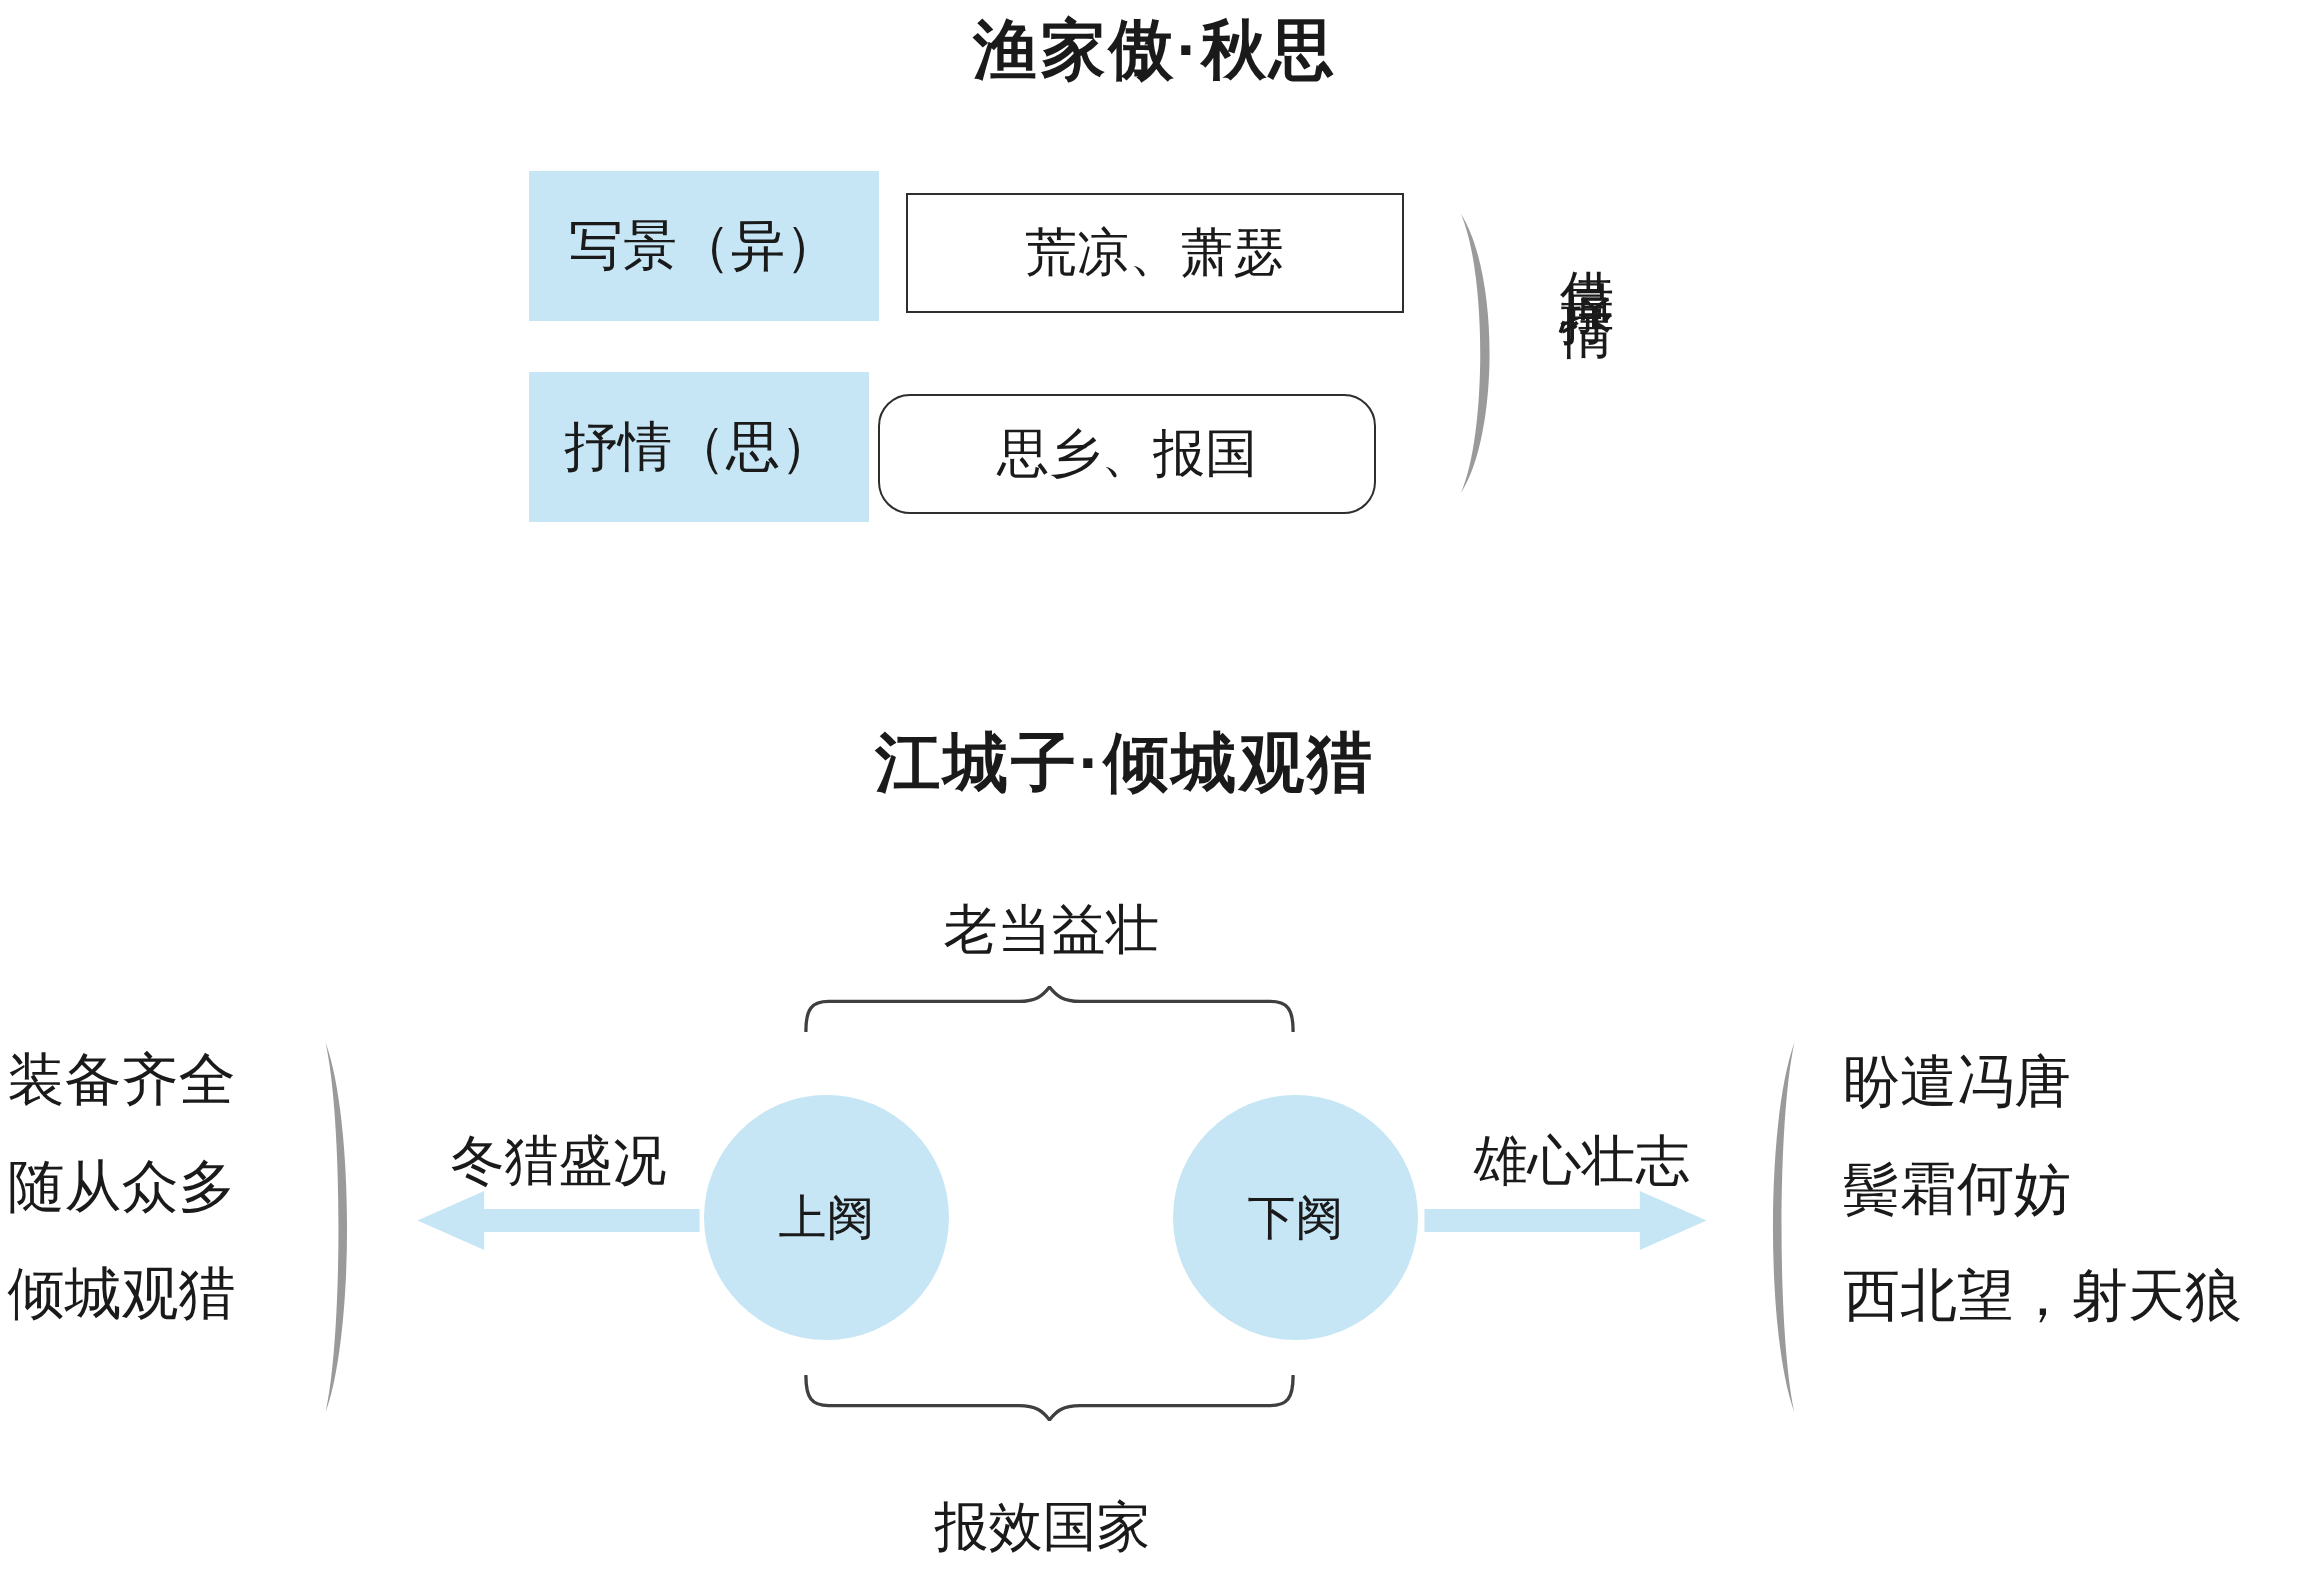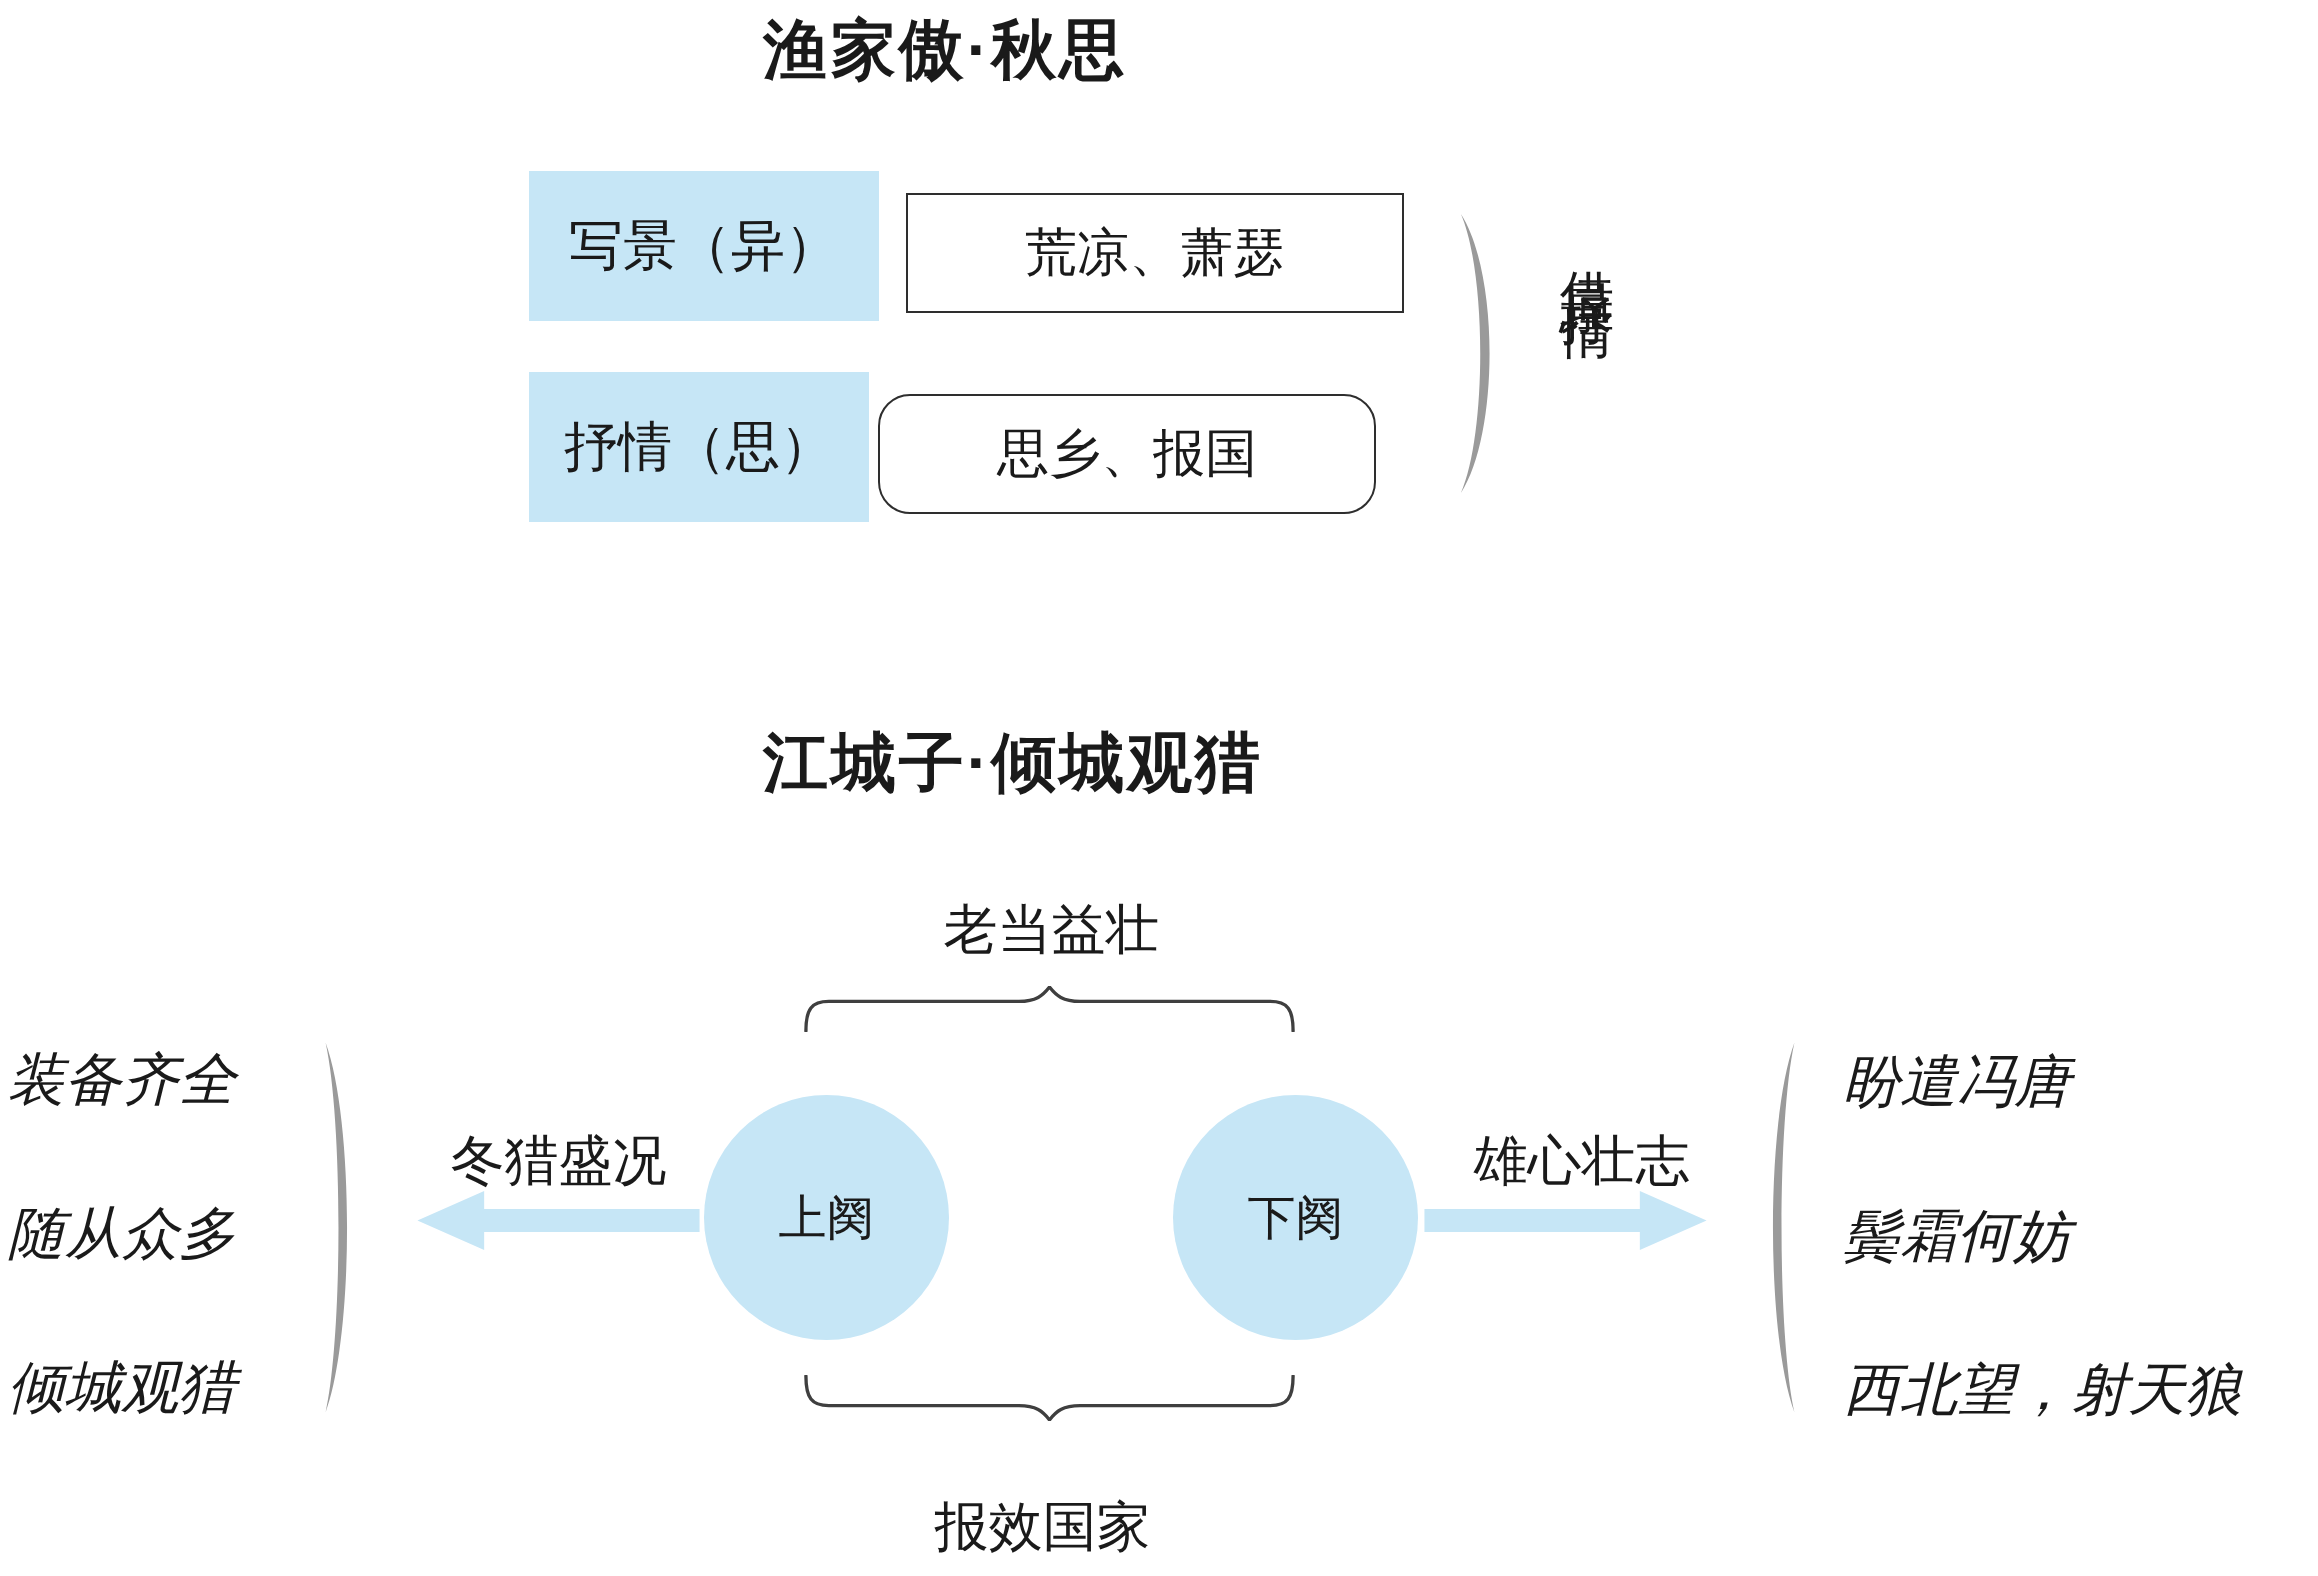--- a/index.html
+++ b/index.html
@@ -8,21 +8,21 @@
     width:2318px;height:1576px;
     background:#ffffff;
     font-family:"Liberation Sans", sans-serif;
     color:var(--text,#1a1a1a);
     overflow:hidden;
   }
   .abs{position:absolute;}
   .title{
     font-weight:bold;
     font-size:65px;
-    text-align:left;
+    text-align:right;
     letter-spacing:2.9px;
     font-family:"Liberation Sans", sans-serif;
   }
   .hand{font-family:"DejaVu Serif", serif;}
   .label-box{
     background:var(--light-blue,#c6e6f6);
     display:flex;align-items:center;justify-content:center;
     font-size:54px;
   }
   .value-box{
@@ -39,21 +39,21 @@
     font-size:48px;
   }
   .note{font-size:54px;text-align:center;white-space:nowrap;margin-top:7px;}
   .vertical{
     writing-mode:vertical-rl;
     text-orientation:upright;
     font-size:54px;
     letter-spacing:11.5px;
     white-space:nowrap;
   }
-  .vlist{display:flex;flex-direction:column;gap:97px;font-style:italic;}
+  .vlist{display:flex;flex-direction:column;gap:50px;}
   .list-item{font-size:57px;white-space:nowrap;line-height:1;}
   .brace-path{fill:none;stroke:#3f3f3f;stroke-width:3.5;stroke-linecap:round;}
   .paren-path{fill:var(--bracket-gray,#9a9a9a);stroke:none;}
   .arrow-poly{fill:var(--light-blue,#c6e6f6);}
 </style>
 </head>
 <body>
 
 <div class="canvas">
 

